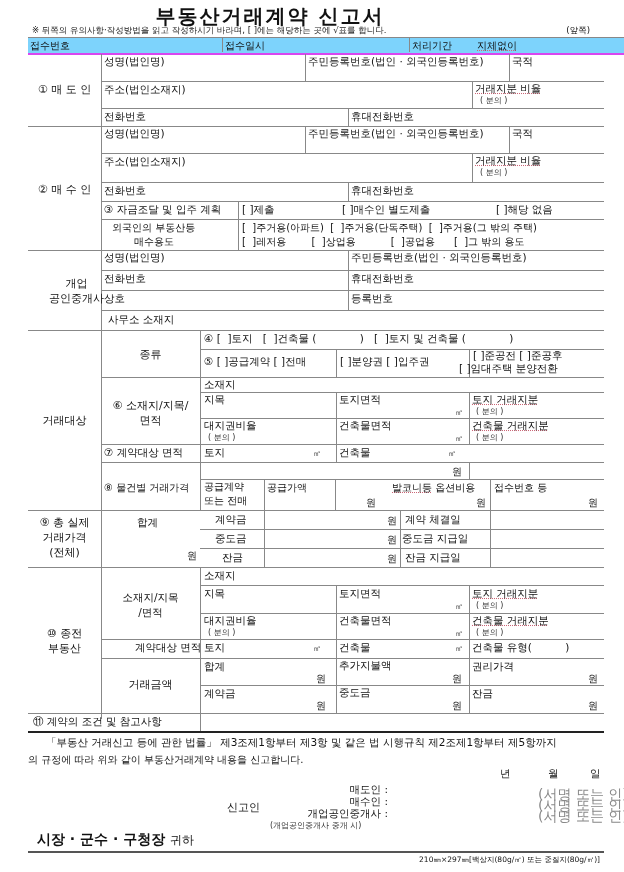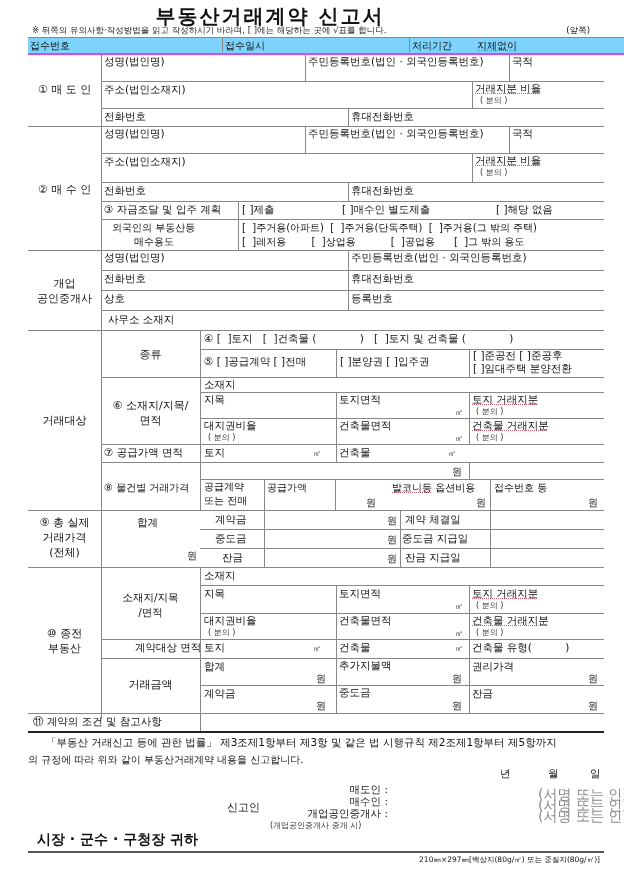--- a/index.html
+++ b/index.html
@@ -78,21 +78,21 @@
 <div class="lbl" style="left:242px;top:203px;">[  ]제출</div>
 <div class="lbl" style="left:336px;top:203px;margin-left:6px;">[  ]매수인 별도제출</div>
 <div class="lbl" style="left:496px;top:203px;">[  ]해당 없음</div>
 <div class="lbl" style="left:112px;top:221px;font-size:10px;">외국인의 부동산등</div>
 <div class="lbl" style="left:134px;top:235px;font-size:10px;">매수용도</div>
 <div class="lbl" style="left:242px;top:221px;font-size:10px;white-space:pre;">[  ]주거용(아파트)  [  ]주거용(단독주택)  [  ]주거용(그 밖의 주택)</div>
 <div class="lbl" style="left:242px;top:235px;font-size:10px;white-space:pre;">[  ]레저용        [  ]상업용           [  ]공업용      [  ]그 밖의 용도</div>
 
 <div class="hline" style="left:28px;top:250px;width:576px;"></div>
 
-<div class="sec" style="left:28px;top:276px;width:73px;text-align:center;">
+<div class="sec" style="left:40px;top:276px;width:73px;text-align:center;">
   <div>개업</div>
   <div>공인중개사</div>
 </div>
 <div class="hline" style="left:101px;top:270px;width:503px;"></div>
 <div class="hline" style="left:101px;top:290px;width:503px;"></div>
 <div class="hline" style="left:101px;top:310px;width:503px;"></div>
 <div class="vline" style="left:348px;top:250px;height:60px;"></div>
 <div class="lbl" style="left:104px;top:251px;">성명(법인명)</div>
 <div class="lbl" style="left:351px;top:251px;">주민등록번호(법인 · 외국인등록번호)</div>
 <div class="lbl" style="left:104px;top:272px;">전화번호</div>
@@ -108,21 +108,21 @@
 
 <div class="sec" style="left:101px;top:347px;width:99px;">종류</div>
 <div class="hline" style="left:200px;top:349px;width:404px;"></div>
 <div class="hline" style="left:101px;top:377px;width:503px;"></div>
 <div class="vline" style="left:336px;top:349px;height:28px;"></div>
 <div class="vline" style="left:469px;top:349px;height:28px;"></div>
 <div class="lbl" style="left:204px;top:332px;white-space:pre;">④ [  ]토지   [  ]건축물 (             )   [  ]토지 및 건축물 (             )</div>
 <div class="lbl" style="left:204px;top:355px;">⑤ [  ]공급계약 [  ]전매</div>
 <div class="lbl" style="left:340px;top:355px;">[  ]분양권 [  ]입주권</div>
 <div class="lbl" style="left:473px;top:349px;">[  ]준공전   [  ]준공후</div>
-<div class="lbl" style="left:473px;top:362px;">[  ]임대주택 분양전환</div>
+<div class="lbl" style="left:459px;top:362px;">[  ]임대주택 분양전환</div>
 
 <div class="sec" style="left:101px;top:398px;width:99px;">
   <div>⑥ 소재지/지목/</div>
   <div>면적</div>
 </div>
 <div class="hline" style="left:200px;top:392px;width:404px;"></div>
 <div class="hline" style="left:200px;top:418px;width:404px;"></div>
 <div class="vline" style="left:336px;top:392px;height:52px;"></div>
 <div class="vline" style="left:469px;top:392px;height:52px;"></div>
 <div class="lbl" style="left:204px;top:378px;">소재지</div>
@@ -134,21 +134,21 @@
 <div class="lbl" style="left:204px;top:419px;">대지권비율</div>
 <div class="lbl sm" style="left:208px;top:432px;">(          분의         )</div>
 <div class="lbl" style="left:339px;top:419px;">건축물면적</div>
 <div class="lbl sm" style="left:455px;top:433px;">㎡</div>
 <div class="lbl" style="left:472px;top:419px;"><span class="spell">건축물 거래지분</span></div>
 <div class="lbl sm" style="left:476px;top:432px;">(          분의         )</div>
 
 <div class="hline" style="left:101px;top:444px;width:503px;"></div>
 <div class="hline" style="left:101px;top:462px;width:503px;"></div>
 <div class="vline" style="left:336px;top:444px;height:18px;"></div>
-<div class="lbl" style="left:104px;top:446px;">⑦ 공급가액 면적</div>
+<div class="lbl" style="left:104px;top:446px;">⑦ 계약대상 면적</div>
 <div class="lbl" style="left:204px;top:446px;">토지</div>
 <div class="lbl sm" style="left:313px;top:448px;">㎡</div>
 <div class="lbl" style="left:339px;top:446px;">건축물</div>
 <div class="lbl sm" style="left:448px;top:448px;">㎡</div>
 
 <div class="lbl" style="left:104px;top:481px;font-size:10px;">⑧ 물건별 거래가격</div>
 <div class="hline" style="left:200px;top:479px;width:404px;"></div>
 <div class="vline" style="left:469px;top:462px;height:17px;"></div>
 <div class="won" style="left:452px;top:465px;">원</div>
 <div class="vline" style="left:264px;top:479px;height:31px;"></div>
@@ -255,15 +255,15 @@
 <div class="lbl" style="left:590px;top:767px;">일</div>
 <div class="lbl" style="left:227px;top:800px;font-size:11px;">신고인</div>
 <div class="lbl" style="left:310px;top:783px;width:78px;text-align:right;">매도인 :</div>
 <div class="lbl" style="left:310px;top:795px;width:78px;text-align:right;">매수인 :</div>
 <div class="lbl" style="left:280px;top:807px;width:108px;text-align:right;">개업공인중개사 :</div>
 <div class="lbl sm" style="left:270px;top:820px;">(개업공인중개사 중개 시)</div>
 <div class="lbl gray" style="left:538px;top:786px;">(서명 또는 인)</div>
 <div class="lbl gray" style="left:538px;top:797px;">(서명 또는 인)</div>
 <div class="lbl gray" style="left:538px;top:808px;">(서명 또는 인)</div>
 
-<div class="lbl" style="left:37px;top:831px;font-size:14px;font-weight:bold;"><span>시장 · 군수 · 구청장</span> <span style="font-size:14px;font-weight:bold;">귀하</span></div>
+<div class="lbl" style="left:37px;top:831px;font-size:14px;font-weight:bold;"><span>시장 · 군수 · 구청장</span> <span style="font-size:12px;font-weight:normal;">귀하</span></div>
 <div class="hline" style="left:28px;top:851px;width:576px;height:2px;background:#555;"></div>
 <div class="lbl" style="right:24px;top:855px;font-size:7.5px;">210㎜×297㎜[백상지(80g/㎡) 또는 중질지(80g/㎡)]</div>
 
 </body></html>

